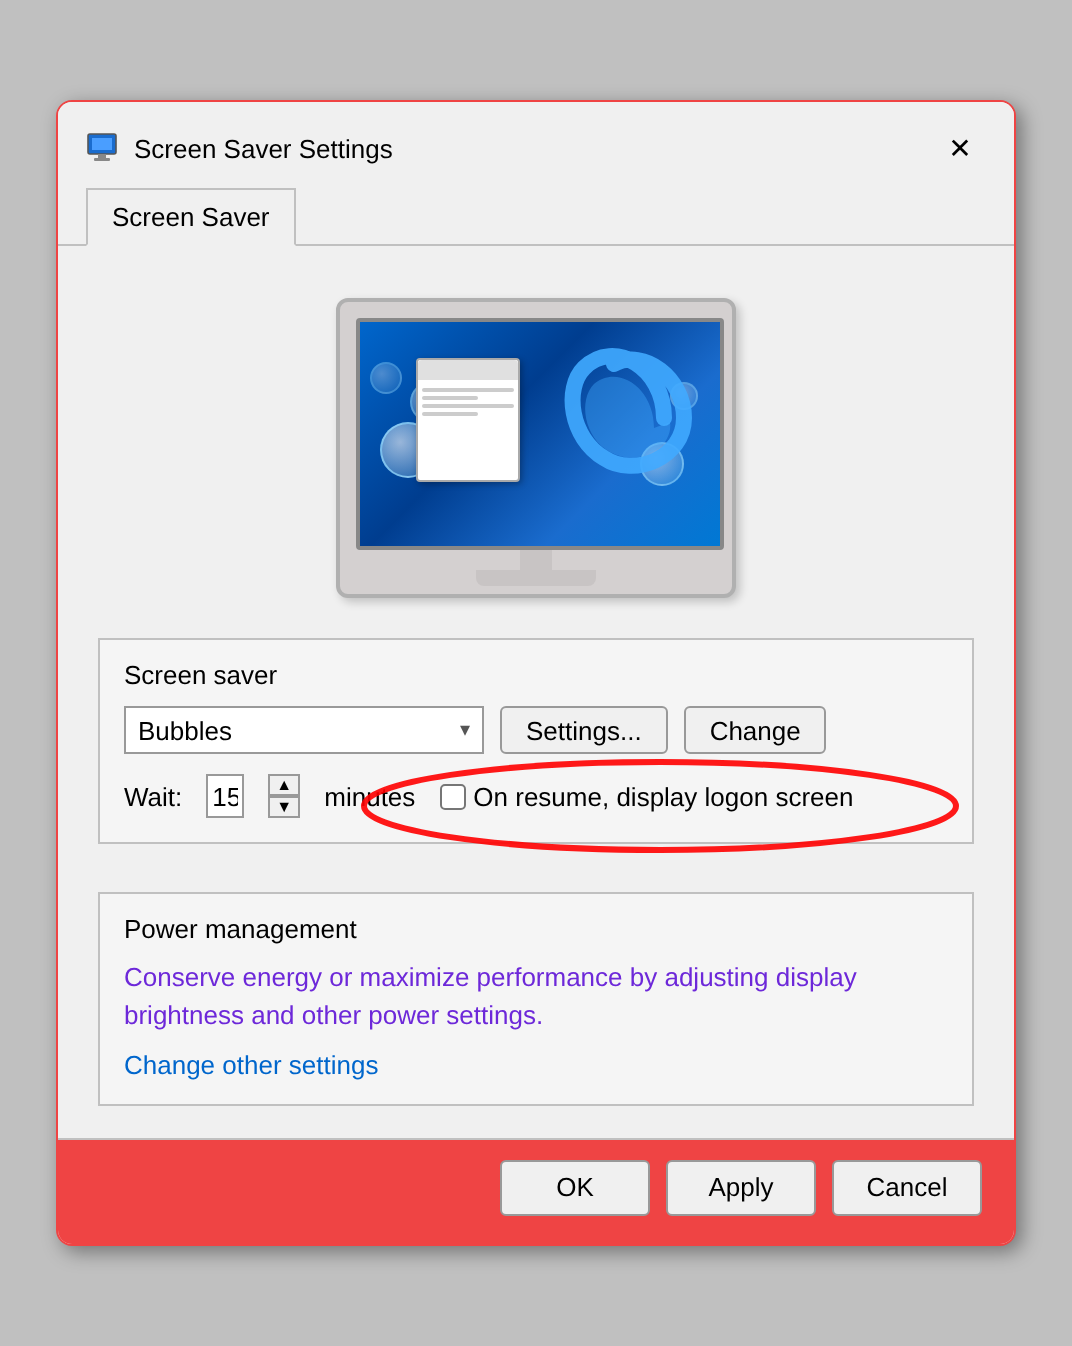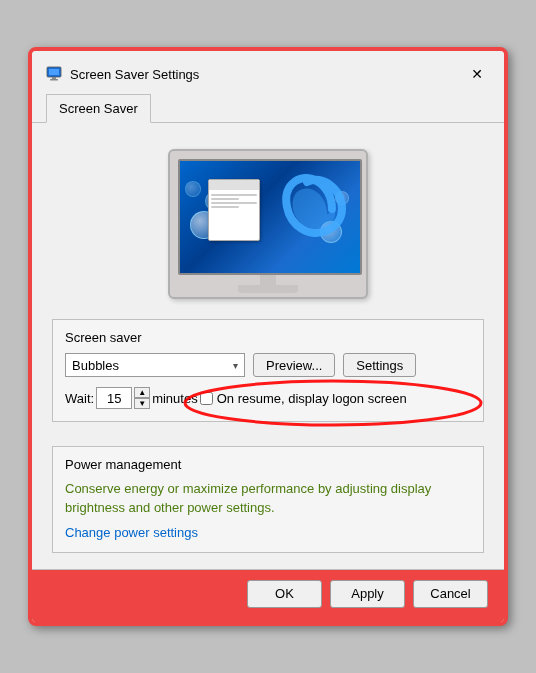--- a/index.html
+++ b/index.html
@@ -11,21 +11,21 @@
       justify-content: center;
       width: 536px;
       height: 673px;
       font-family: 'Segoe UI', Arial, sans-serif;
       font-size: 13px;
     }
 
     .dialog {
       width: 480px;
       background: #f0f0f0;
-      border: 4px solid #ef4444;
+      border: 1px solid #ef4444;
       box-shadow: 3px 3px 10px rgba(0,0,0,0.4);
       border-radius: 8px;
       overflow: hidden;
       display: flex;
       flex-direction: column;
     }
 
     .title-bar {
       background: #f0f0f0;
       padding: 10px 14px 6px 14px;
@@ -196,33 +196,33 @@
       background: #f0f0f0;
       font-size: 13px;
       cursor: pointer;
       border-radius: 3px;
       white-space: nowrap;
     }
 
     .wait-row {
       display: flex;
       align-items: center;
-      gap: 2px;
+      gap: 12px;
       position: relative;
     }
 
     .wait-label {
       font-size: 13px;
     }
 
     .wait-input {
-      width: 36px;
+      width: 19px;
       height: 22px;
       border: 1px solid #999;
-      text-align: center;
+      text-align: right;
       font-size: 13px;
       padding: 0 2px;
     }
 
     .spinner-btns {
       display: flex;
       flex-direction: column;
       width: 16px;
     }
 
@@ -263,21 +263,21 @@
     }
 
     .power-section {
       border: 1px solid #c0c0c0;
       padding: 10px 12px 12px 12px;
       background: #f5f5f5;
     }
 
     .power-desc {
       font-size: 13px;
-      color: #4d7c0f;
+      color: #6d28d9;
       margin-bottom: 8px;
       line-height: 1.4;
     }
 
     .power-link {
       color: #0066cc;
       text-decoration: none;
       font-size: 13px;
       cursor: pointer;
     }
@@ -411,22 +411,22 @@
     </div>
 
     <div class="screen-saver-section">
       <div class="section-label">Screen saver</div>
 
       <div class="screen-saver-controls">
         <div class="dropdown">
           <span>Bubbles</span>
           <span class="dropdown-arrow">▾</span>
         </div>
-        <button class="btn">Preview...</button>
-        <button class="btn">Settings</button>
+        <button class="btn">Settings...</button>
+        <button class="btn">Change</button>
       </div>
 
       <div class="wait-row-container">
         <div class="wait-row">
           <span class="wait-label">Wait:</span>
           <input class="wait-input" type="text" value="15" style="">
           <div class="spinner-btns">
             <button class="spinner-btn">
               <span>▲</span>
             </button>
@@ -445,21 +445,21 @@
           <ellipse cx="148" cy="24" rx="148" ry="22" fill="none" stroke="red" stroke-width="3" opacity="0.9"></ellipse>
         </svg>
       </div>
     </div>
 
     <div style="height:12px;"></div>
 
     <div class="power-section">
       <div class="section-label">Power management</div>
       <p class="power-desc">Conserve energy or maximize performance by adjusting display brightness and other power settings.</p>
-      <a class="power-link" href="#">Change power settings</a>
+      <a class="power-link" href="#">Change other settings</a>
     </div>
 
   </div>
 
   <div class="dialog-footer">
     <button class="footer-btn">OK</button>
     <button class="footer-btn">Apply</button>
     <button class="footer-btn">Cancel</button>
   </div>
 </div>

